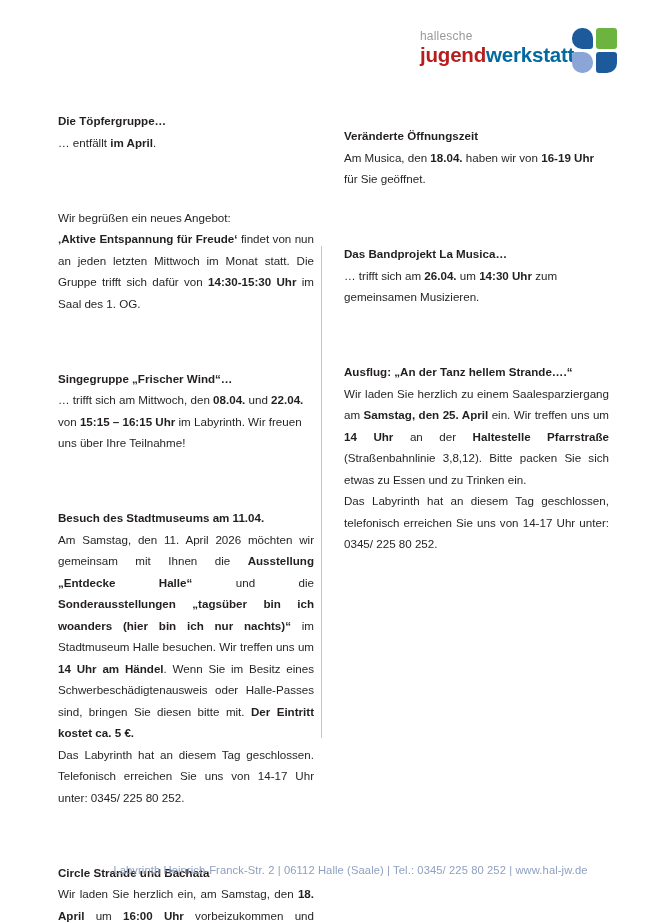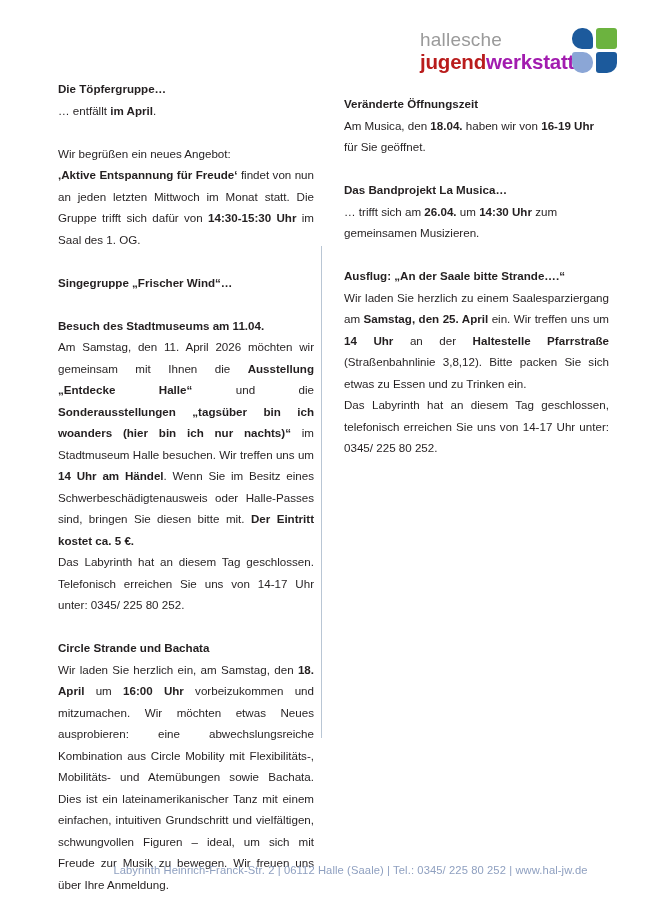--- a/index.html
+++ b/index.html
@@ -31,35 +31,35 @@
   }
   .logo-text {
     position: absolute;
     left: 0;
     top: 2px;
     width: 148px;
     text-align: left;
     line-height: 1.05;
   }
   .logo-line1 {
-    font-size: 19px;
+    font-size: 12px;
     color: #9a9a9a;
     letter-spacing: 0.2px;
     display: block;
     font-weight: 400;
   }
   .logo-line2 {
     font-size: 20.5px;
     font-weight: bold;
     display: block;
     letter-spacing: -0.2px;
     margin-top: 1px;
   }
   .logo-jugend { color: #b91c1c; }
-  .logo-werkstatt { color: #a21caf; }
+  .logo-werkstatt { color: #0369a1; }
 
   .logo-mark {
     position: absolute;
     left: 152px;
     top: 0px;
     width: 47px;
     height: 47px;
   }
   .lm-cell {
     position: absolute;
@@ -113,21 +113,21 @@
     height: 492px;
     background: #b9c6d4;
   }
 
   p { margin: 0; }
   .h {
     font-weight: bold;
     text-align: left;
     margin: 0;
   }
-  .blk { margin-bottom: 0px; }
+  .blk { margin-bottom: 0px; margin-top: 32px; }
   .gap { height: 21.5px; }
   b { font-weight: bold; }
 
   .nojust { text-align: left; }
 
   
   .emoji {
     display: inline-block;
     vertical-align: -2px;
     margin-left: 3px;
@@ -195,20 +195,21 @@
 
     <div class="blk">
       <p class="nojust">Wir begrüßen ein neues Angebot:</p>
       <p><b>‚Aktive Entspannung für Freude‘</b><span> findet von nun an jeden letzten Mittwoch im Monat statt. Die Gruppe trifft sich dafür von </span><b>14:30-15:30 Uhr</b><span> im Saal des 1. OG.</span></p>
     </div>
 
     <div class="gap"></div>
 
     <div class="blk">
       <p class="h nojust">Singegruppe „Frischer Wind“…</p>
+      <p class="nojust"><span>… trifft sich  am Mittwoch, den </span><b>08.04.</b><span> und </span><b>22.04.</b><span> von </span><b>15:15 – 16:15 Uhr</b><span> im Labyrinth. Wir freuen uns über Ihre Teilnahme!</span><span class="emoji"><span class="egg"></span></span></p>
     </div>
 
     <div class="gap"></div>
 
     <div class="blk">
       <p class="h nojust"><span>Besuch des Stadtmuseums am 11.04.</span><span class="emoji"><span class="chick"></span></span></p>
       <p><span>Am Samstag, den 11. April 2026 möchten wir gemeinsam mit Ihnen die </span><b>Ausstellung „Entdecke Halle“</b><span> und die </span><b>Sonderausstellungen „tagsüber bin ich woanders (hier bin ich nur nachts)“</b><span> im Stadtmuseum Halle besuchen. Wir treffen uns um </span><b>14 Uhr am Händel</b><span>. Wenn Sie im Besitz eines Schwerbeschädigtenausweis oder Halle-Passes sind, bringen Sie diesen bitte mit. </span><b>Der Eintritt kostet ca. 5 €.</b></p>
       <p>Das Labyrinth hat an diesem Tag geschlossen. Telefonisch erreichen Sie uns von 14-17 Uhr unter: 0345/ 225 80 252.</p>
     </div>
 
@@ -231,21 +232,21 @@
     <div class="gap"></div>
 
     <div class="blk">
       <p class="h nojust"><span>Das </span><b>Bandprojekt La Musica…</b></p>
       <p class="nojust"><span>… trifft sich am </span><b>26.04.</b><span> um </span><b>14:30 Uhr</b><span> zum gemeinsamen Musizieren.</span></p>
     </div>
 
     <div class="gap"></div>
 
     <div class="blk">
-      <p class="h nojust">Ausflug: „An der Saale bitte Strande….“</p>
+      <p class="h nojust">Ausflug: „An der Tanz hellem Strande….“</p>
       <p><span>Wir laden Sie herzlich zu einem Saalesparziergang am </span><b>Samstag, den 25. April</b><span> ein. Wir treffen uns um </span><b>14 Uhr</b><span> an der </span><b>Haltestelle Pfarrstraße</b><span> (Straßenbahnlinie 3,8,12). Bitte packen Sie sich etwas zu Essen und zu Trinken ein.</span></p>
       <p>Das Labyrinth hat an diesem Tag geschlossen, telefonisch erreichen Sie uns von 14-17 Uhr unter: 0345/ 225 80 252.</p>
     </div>
 
   </div>
 
   <div class="footer">Labyrinth Heinrich-Franck-Str. 2 | 06112 Halle (Saale) | Tel.: 0345/ 225 80 252 | www.hal-jw.de</div>
 
 </div>
 

